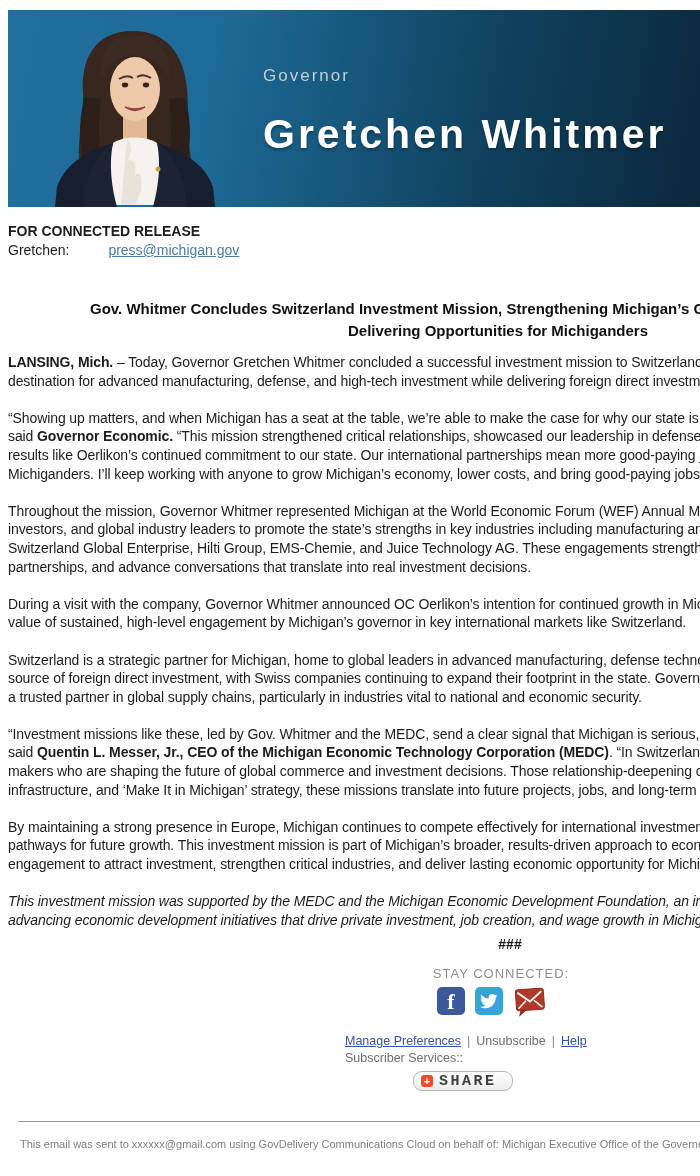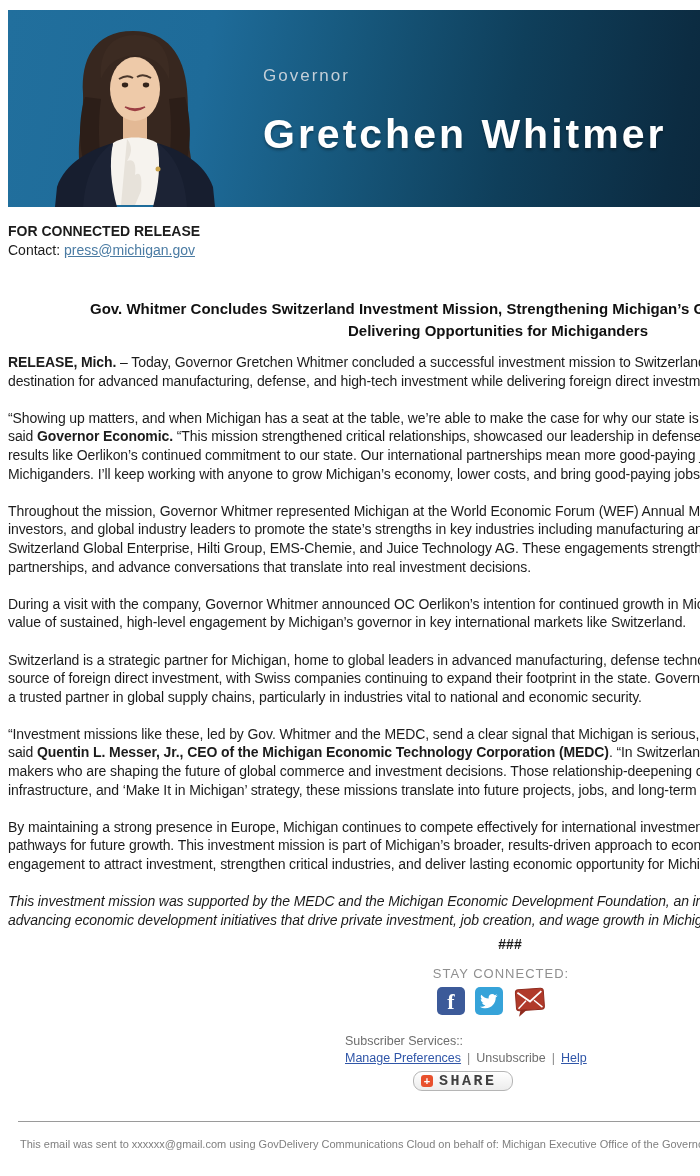--- a/index.html
+++ b/index.html
@@ -11,21 +11,21 @@
     background:linear-gradient(100deg,#216f9d 0%,#1e6b99 20%,#17597e 33%,#0f3f5b 50%,#0c2c42 66%,#0b2133 80%,#0a1c29 100%);}
   .avatar{position:absolute;left:47px;top:17px;width:160px;height:180px;}
   .banner-text{position:absolute;left:255px;top:56px;}
   .banner-pretitle{font-size:17px;letter-spacing:2px;color:#c4cfd8;margin-bottom:7px;}
   .banner-name{font-size:41px;font-weight:bold;color:#ffffff;letter-spacing:3px;white-space:nowrap;
                text-shadow:0 2px 3px rgba(0,0,0,.35);margin-top:25px;}
 
   
   .release{position:absolute;left:8px;top:222px;font-size:14px;line-height:18.6px;}
   .release .lbl{font-weight:bold;}
-  a.contact-link{color:#4a7ba3;text-decoration:underline;}
+  a.contact-link{color:#4a7ba3;text-decoration:underline;margin-left:35px;}
 
   
   .headline{position:absolute;left:8px;top:298px;font-weight:bold;font-size:15px;line-height:22px;color:#111;}
   .headline div{white-space:nowrap;}
   .h1{margin-left:82px;}
   .h2{margin-left:340px;}
 
   
   .body-copy{position:absolute;left:8px;top:353px;width:1008px;font-size:14px;line-height:18.6px;letter-spacing:-0.1px;}
   .para{margin:0 0 18.6px 0;}
@@ -92,31 +92,31 @@
       <circle cx="103" cy="142" r="2.5" fill="#c9a24b"></circle>
     </svg>
     <div class="banner-text">
       <div class="banner-pretitle">Governor</div>
       <div class="banner-name">Gretchen Whitmer</div>
     </div>
   </div>
 
   <div class="release">
     <div class="lbl">FOR CONNECTED RELEASE</div>
-    <div><span>Contact: </span><a class="contact-link" href="#">press@michigan.gov</a></div>
+    <div><span>Gretchen: </span><a class="contact-link" href="#">press@michigan.gov</a></div>
   </div>
 
   <div class="headline">
     <div class="h1">Gov. Whitmer Concludes Switzerland Investment Mission, Strengthening Michigan’s Global</div>
     <div class="h2">Delivering Opportunities for Michiganders</div>
   </div>
 
   <div class="body-copy" id="paragraphs">
       <div class="para">
-        <div class="pline"><strong>RELEASE, Mich.</strong> – Today, Governor Gretchen Whitmer concluded a successful investment mission to Switzerland, reinforcing</div>
+        <div class="pline"><strong>LANSING, Mich.</strong> – Today, Governor Gretchen Whitmer concluded a successful investment mission to Switzerland, reinforcing</div>
         <div class="pline">destination for advanced manufacturing, defense, and high-tech investment while delivering foreign direct investment</div>
       </div>
       <div class="para">
         <div class="pline">“Showing up matters, and when Michigan has a seat at the table, we’re able to make the case for why our state is the</div>
         <div class="pline">said <strong>Governor Economic.</strong> “This mission strengthened critical relationships, showcased our leadership in defense and advanced</div>
         <div class="pline">results like Oerlikon’s continued commitment to our state. Our international partnerships mean more good-paying jobs</div>
         <div class="pline">Michiganders. I’ll keep working with anyone to grow Michigan’s economy, lower costs, and bring good-paying jobs home</div>
       </div>
       <div class="para">
         <div class="pline">Throughout the mission, Governor Whitmer represented Michigan at the World Economic Forum (WEF) Annual Meeting</div>
@@ -164,24 +164,24 @@
       <g transform="rotate(-4 17 14)">
         <rect x="3" y="2" width="28" height="21" rx="3" fill="#b03a2a" stroke="#8f2b1e" stroke-width="1"></rect>
         <path d="M5 5 L17 14.5 L29 5" fill="none" stroke="#ffffff" stroke-width="1.8"></path>
         <path d="M5 21 L13 13.5 M29 21 L21 13.5" fill="none" stroke="#ffffff" stroke-width="1.4"></path>
         <path d="M7 22 L5 29 L14 22 Z" fill="#8f2b1e"></path>
       </g>
     </svg>
   </div>
 
   <div class="subs">
-    <div>Subscriber Services::</div>
     <div>
       <a href="#">Manage Preferences</a><span class="sep">|</span><a href="#" class="unsub">Unsubscribe</a><span class="sep">|</span><a href="#">Help</a>
     </div>
+    <div>Subscriber Services::</div>
   </div>
 
   <div class="share-btn">
     <span class="share-plus">+</span>
     <span class="share-txt">SHARE</span>
   </div>
 
   <div class="divider"></div>
   <div class="fineprint">This email was sent to xxxxxx@gmail.com using GovDelivery Communications Cloud on behalf of: Michigan Executive Office of the Governor · 111 S. Capitol Ave</div>
 

